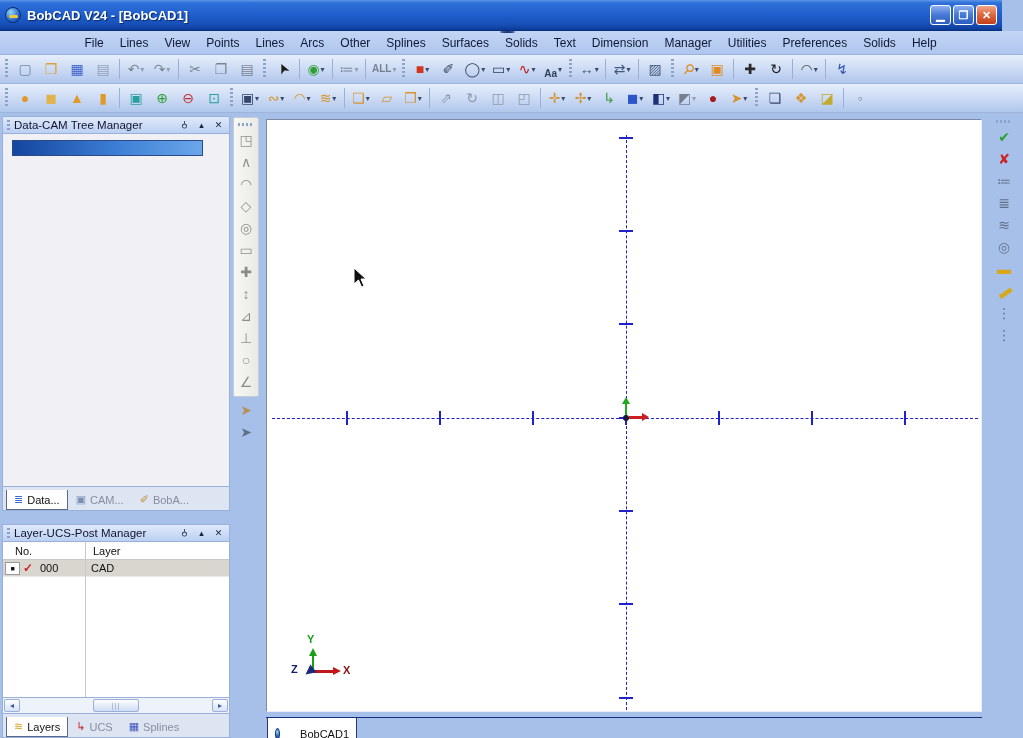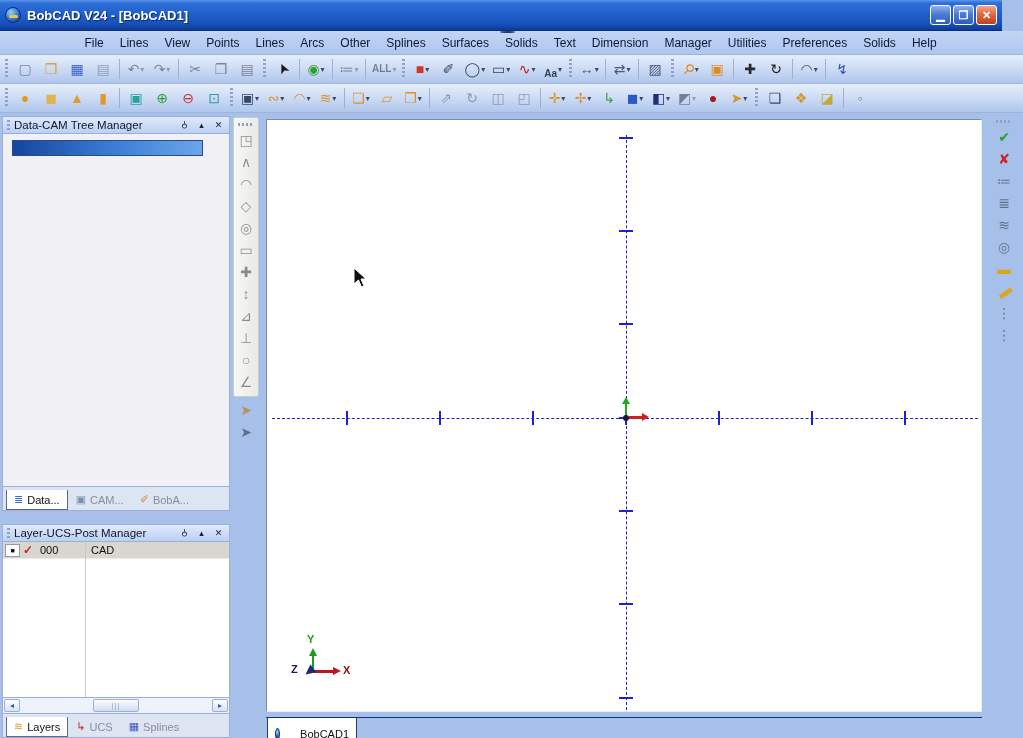--- a/index.html
+++ b/index.html
@@ -420,20 +420,24 @@
   <div class="phead">
     <div class="pgrip"></div>
     <span>Layer-UCS-Post Manager</span>
     <span class="spacer"></span>
     <span class="pbtn rot180">⚲</span>
     <span class="pbtn">▴</span>
     <span class="pbtn">✕</span>
   </div>
   <div class="table-area">
     <div class="vline"></div>
+    <div class="colhead">
+      <span class="ch-no">No.</span>
+      <span class="ch-layer">Layer</span>
+    </div>
     <div class="lrow">
       <span class="c-state">■</span>
       <span class="c-check">✓</span>
       <span class="c-no">000</span>
       <span class="c-layer">CAD</span>
     </div>
   </div>
   <div class="hscroll">
     <div class="sarrow">◂</div>
     <div class="strack">

